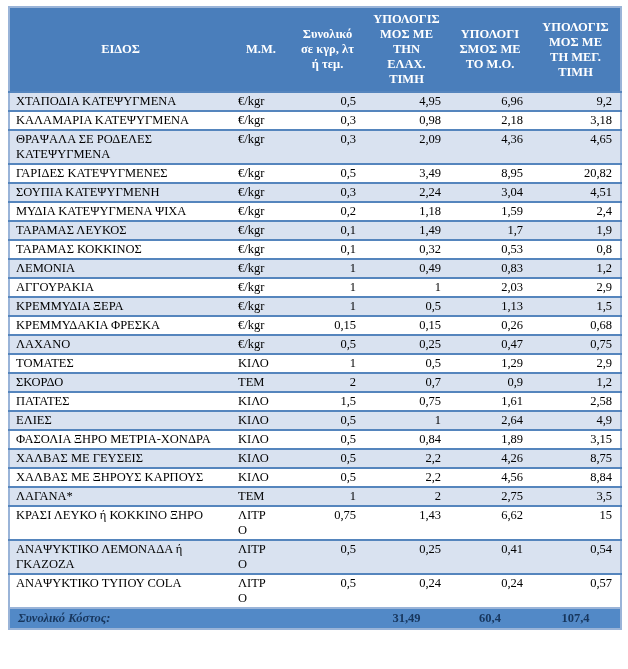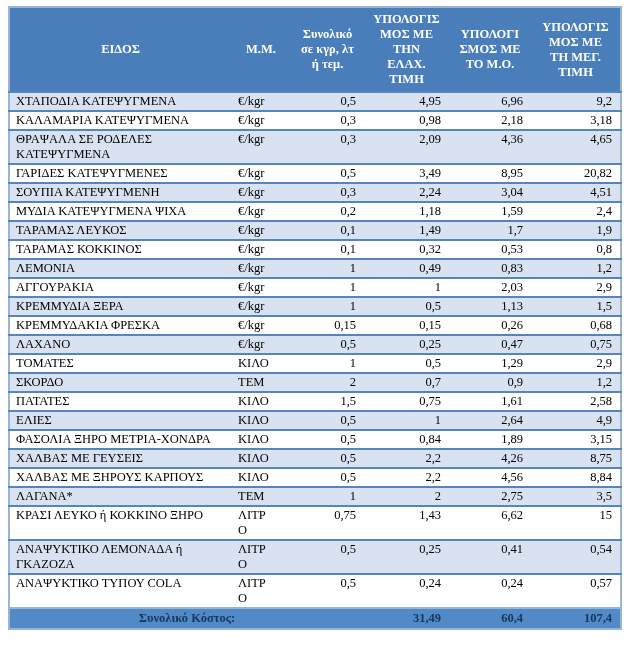--- a/index.html
+++ b/index.html
@@ -58,22 +58,22 @@
   
   tfoot th, tfoot td {
     background: #5289c7;
     color: #17365d;
     font-weight: bold;
     font-size: 12.5px;
     line-height: 15px;
     padding: 2px 8px;
     border-top: 2px solid #9ab4d8;
   }
-  tfoot th.total-label { text-align: center; }
-  tfoot td.num { text-align: right; }
+  tfoot th.total-label { text-align: left; font-style: italic; }
+  tfoot td.num { text-align: center; }
 </style>
 </head>
 <body>
 
 <table class="price-table">
   <colgroup>
     <col style="width:222px">
     <col style="width:60px">
     <col style="width:73px">
     <col style="width:85px">

